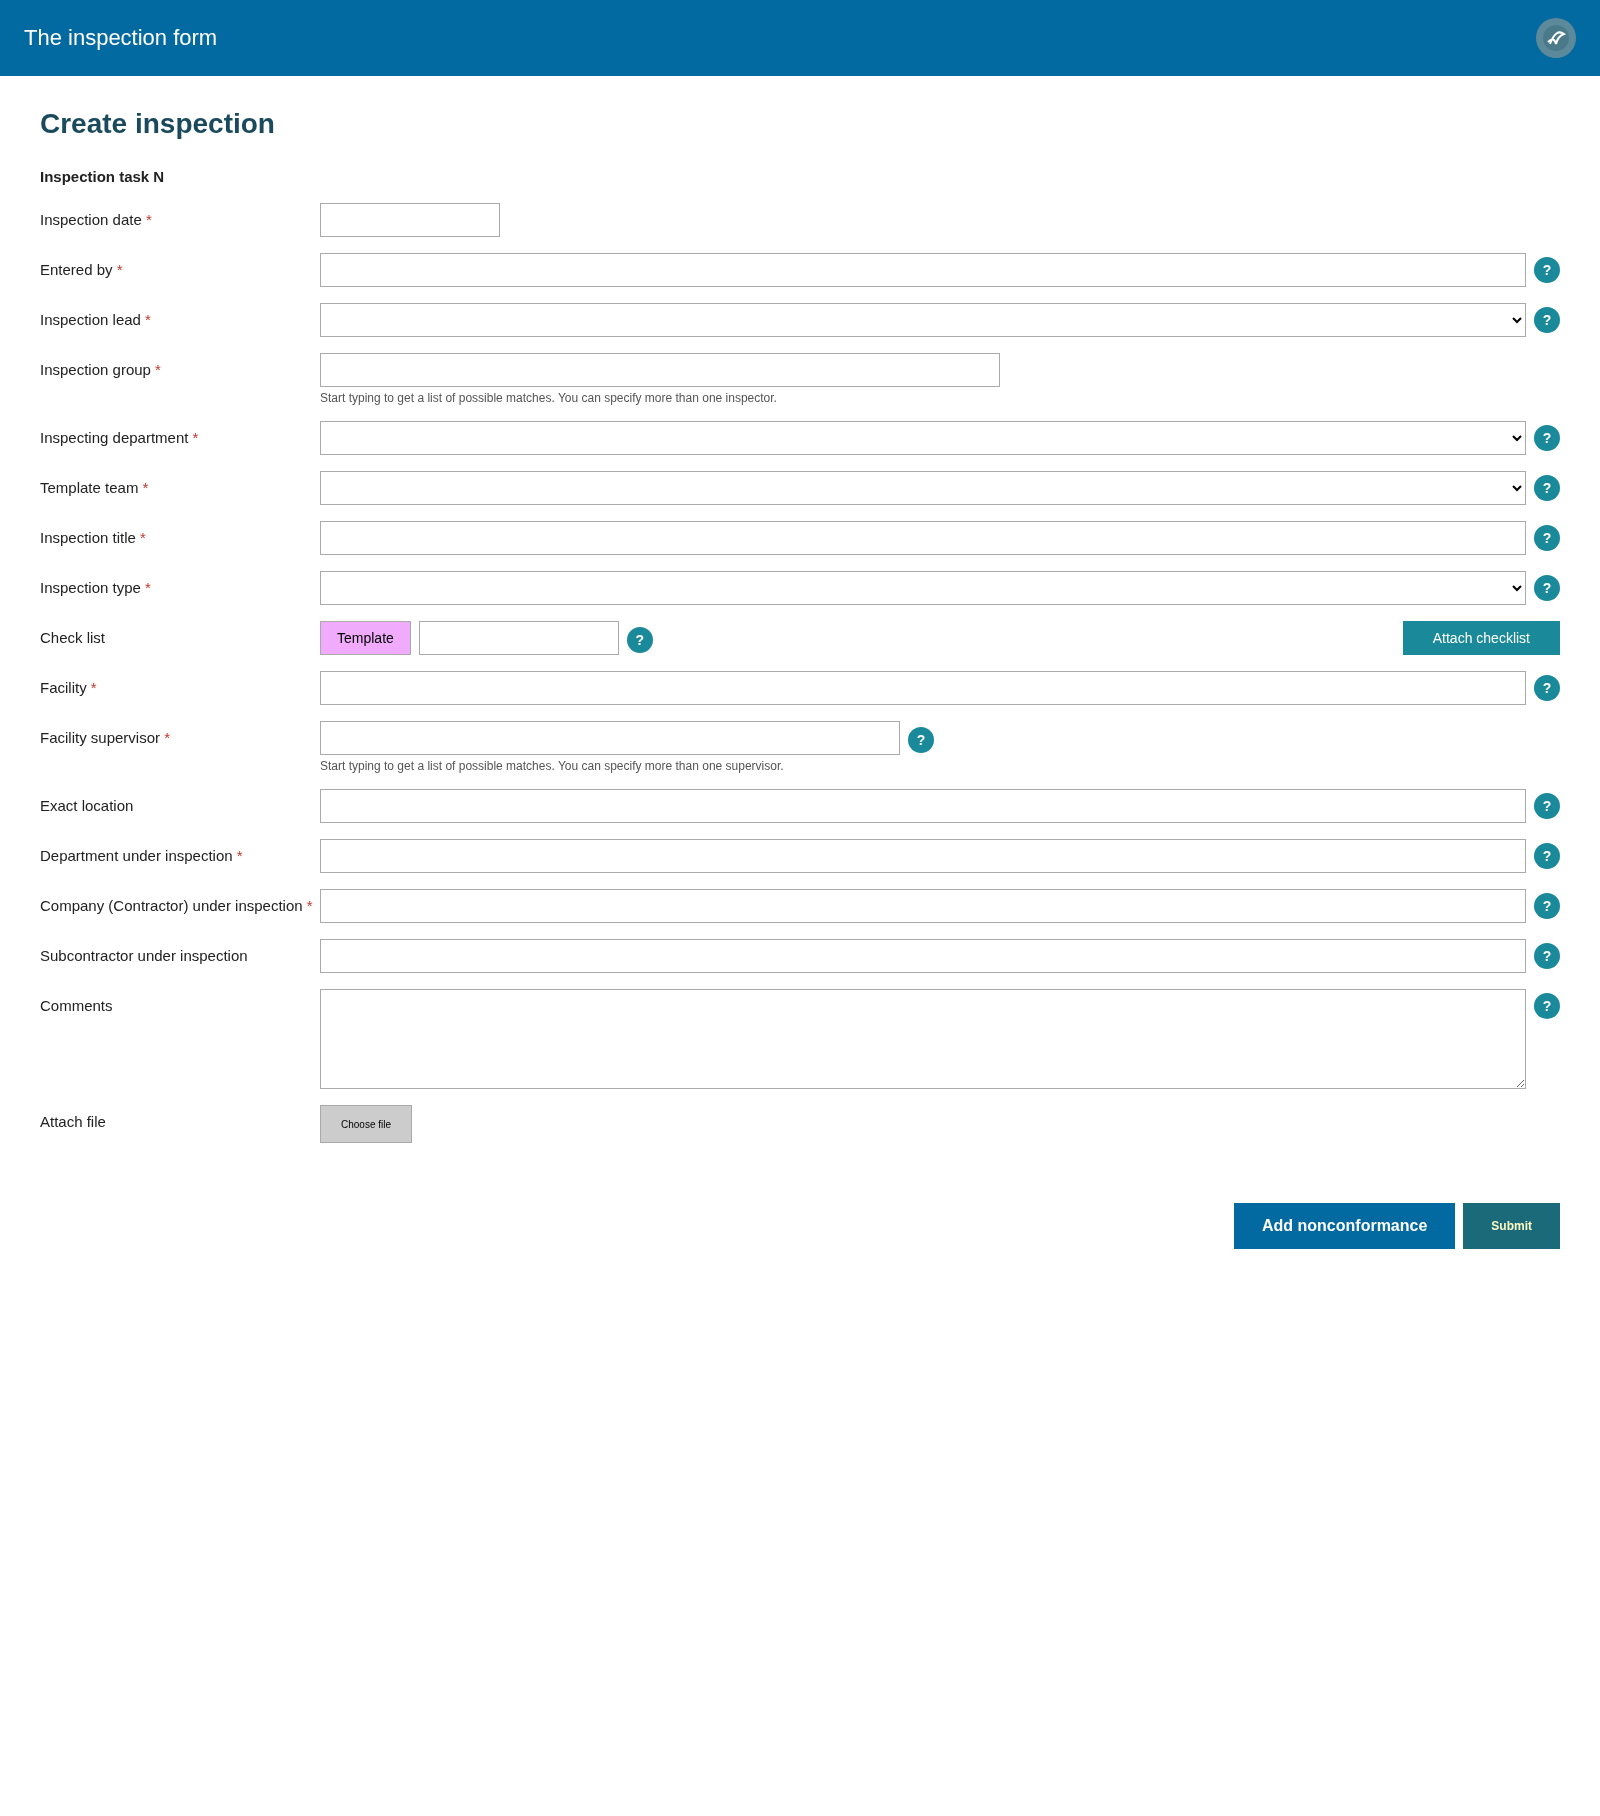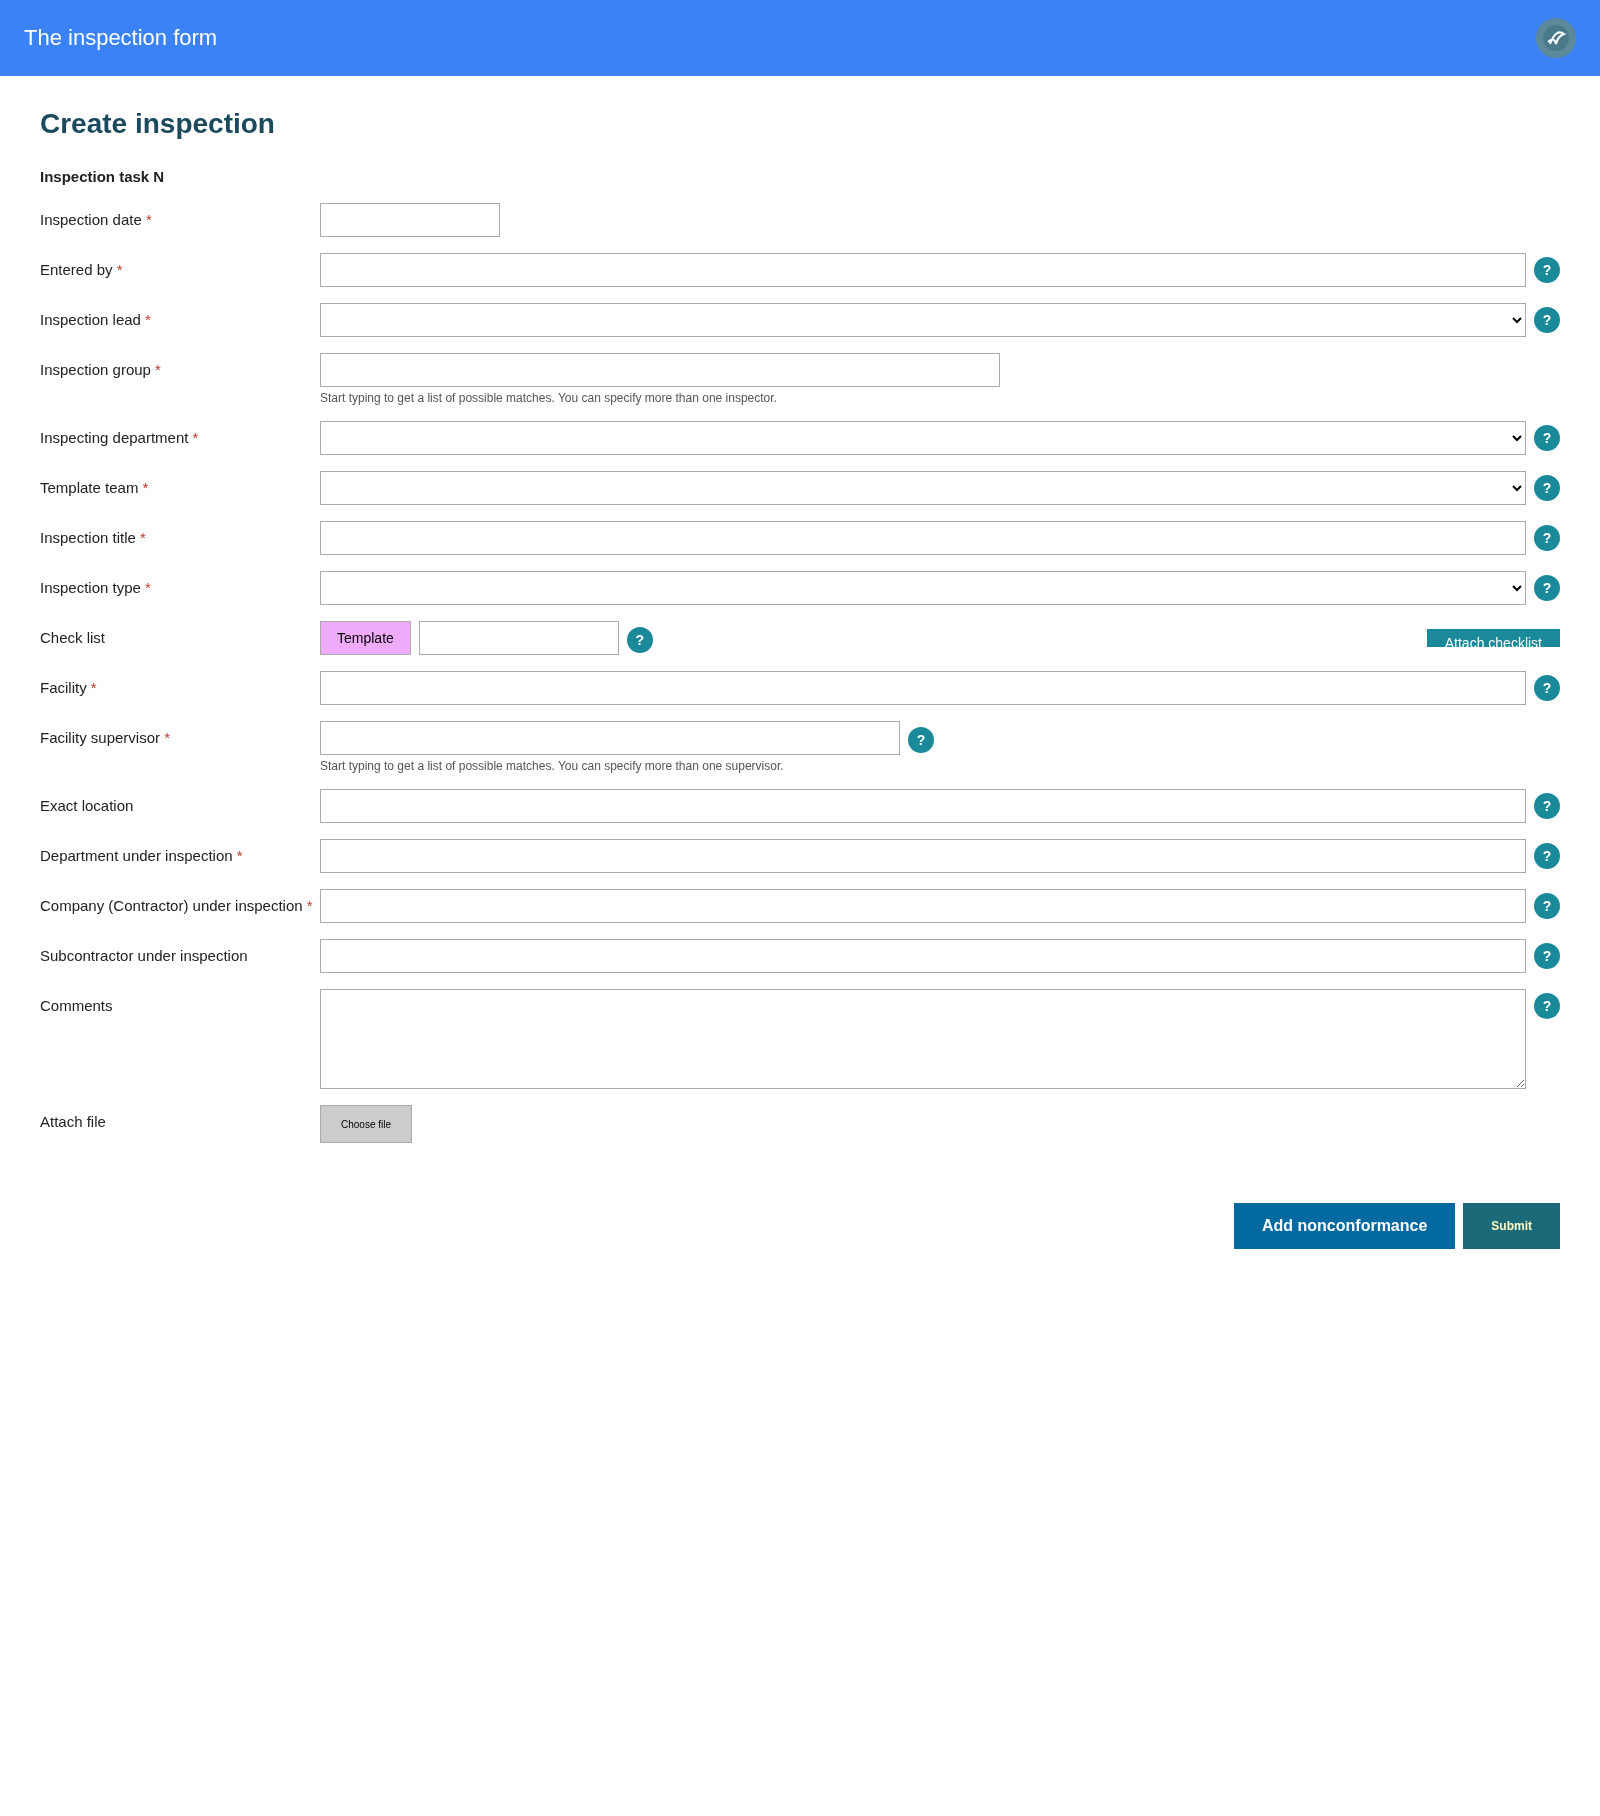--- a/index.html
+++ b/index.html
@@ -1,19 +1,19 @@
 <!DOCTYPE html>
 <html><head>
   <meta charset="utf-8">
   <style>
     * { box-sizing: border-box; margin: 0; padding: 0; }
     body { font-family: Arial, sans-serif; font-size: 15px; background: #f5f5f5; color: #222; }
 
     .top-bar {
-      background: #3b82f6;
+      background: #0369a1;
       color: white;
       padding: 18px 24px;
       display: flex;
       align-items: center;
       justify-content: space-between;
       min-height: 68px;
     }
     .top-bar-title { font-size: 22px; font-weight: normal; }
     .top-bar-logo {
       width: 40px; height: 40px;
@@ -141,24 +141,24 @@
       font-size: 14px;
       cursor: pointer;
       height: 34px;
       white-space: nowrap;
     }
 
     .btn-attach {
       background: #1a8a9a;
       color: white;
       border: none;
-      padding: 6px 18px;
-      font-size: 14px;
-      cursor: pointer;
-      height: 18px;
+      padding: 6px 30px;
+      font-size: 14px;
+      cursor: pointer;
+      height: 34px;
       white-space: nowrap;
       margin-left: auto;
     }
 
     .btn-choose {
       background: #ccc;
       border: 1px solid #aaa;
       padding: 8px 20px;
       font-size: 10px;
       cursor: pointer;

